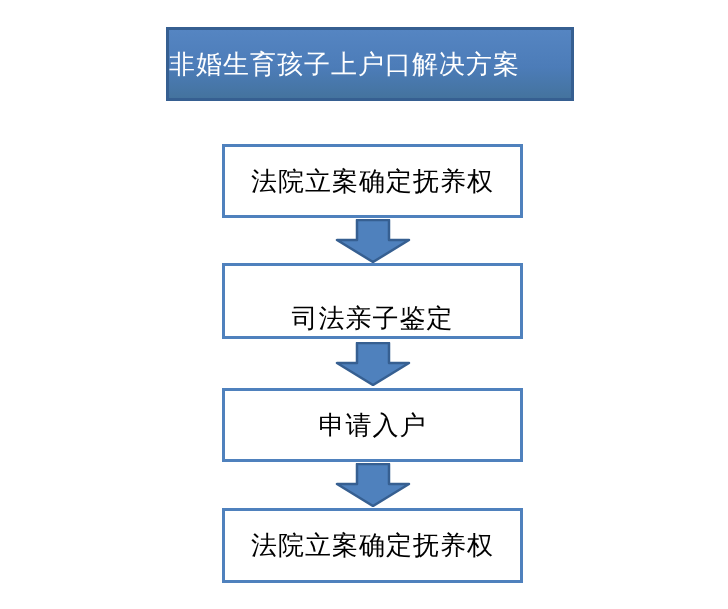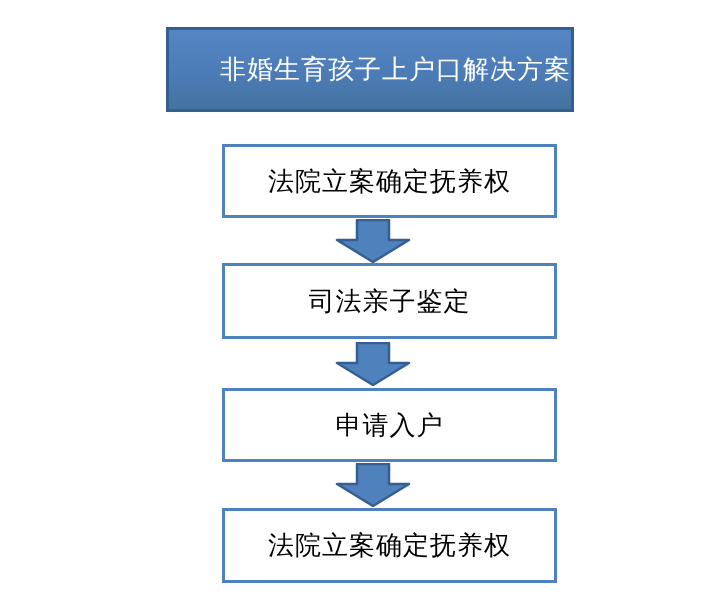--- a/index.html
+++ b/index.html
@@ -13,54 +13,54 @@
     height: 609px;
     background: #ffffff;
     overflow: hidden;
     font-family: "Liberation Serif", "DejaVu Serif", serif;
   }
   .title-box {
     position: absolute;
     left: 166px;
     top: 27px;
     width: 408px;
-    height: 85px;
+    height: 74px;
     box-sizing: border-box;
     background: linear-gradient(180deg, #5585c2 0%, #4c7cb8 55%, #44739e 100%);
     border: 3px solid #365f91;
     display: flex;
     align-items: center;
-    justify-content: flex-end;
+    justify-content: flex-start;
   }
   .title-box span {
     color: #ffffff;
     font-size: 26px;
     letter-spacing: 1px;
     white-space: nowrap;
   }
   .step-box {
     position: absolute;
     left: 222px;
-    width: 335px;
+    width: 301px;
     height: 74px;
     box-sizing: border-box;
     background: #ffffff;
     border: 3px solid #4f81bd;
     display: flex;
     align-items: center;
     justify-content: center;
   }
   .step-box span {
     color: #000000;
     font-size: 26px;
     letter-spacing: 1px;
     white-space: nowrap;
   }
   .step-1 { top: 144px; }
-  .step-2 { top: 263px; height: 76px; }
+  .step-2 { top: 263px; height: 76px; align-items: flex-end; }
   .step-3 { top: 388px; justify-content: center; }
   .step-4 { top: 508px; height: 75px; }
   .arrow {
     position: absolute;
     left: 333px;
     width: 80px;
     height: 44px;
   }
   .arrow-1 { top: 219px; }
   .arrow-2 { top: 342px; }

